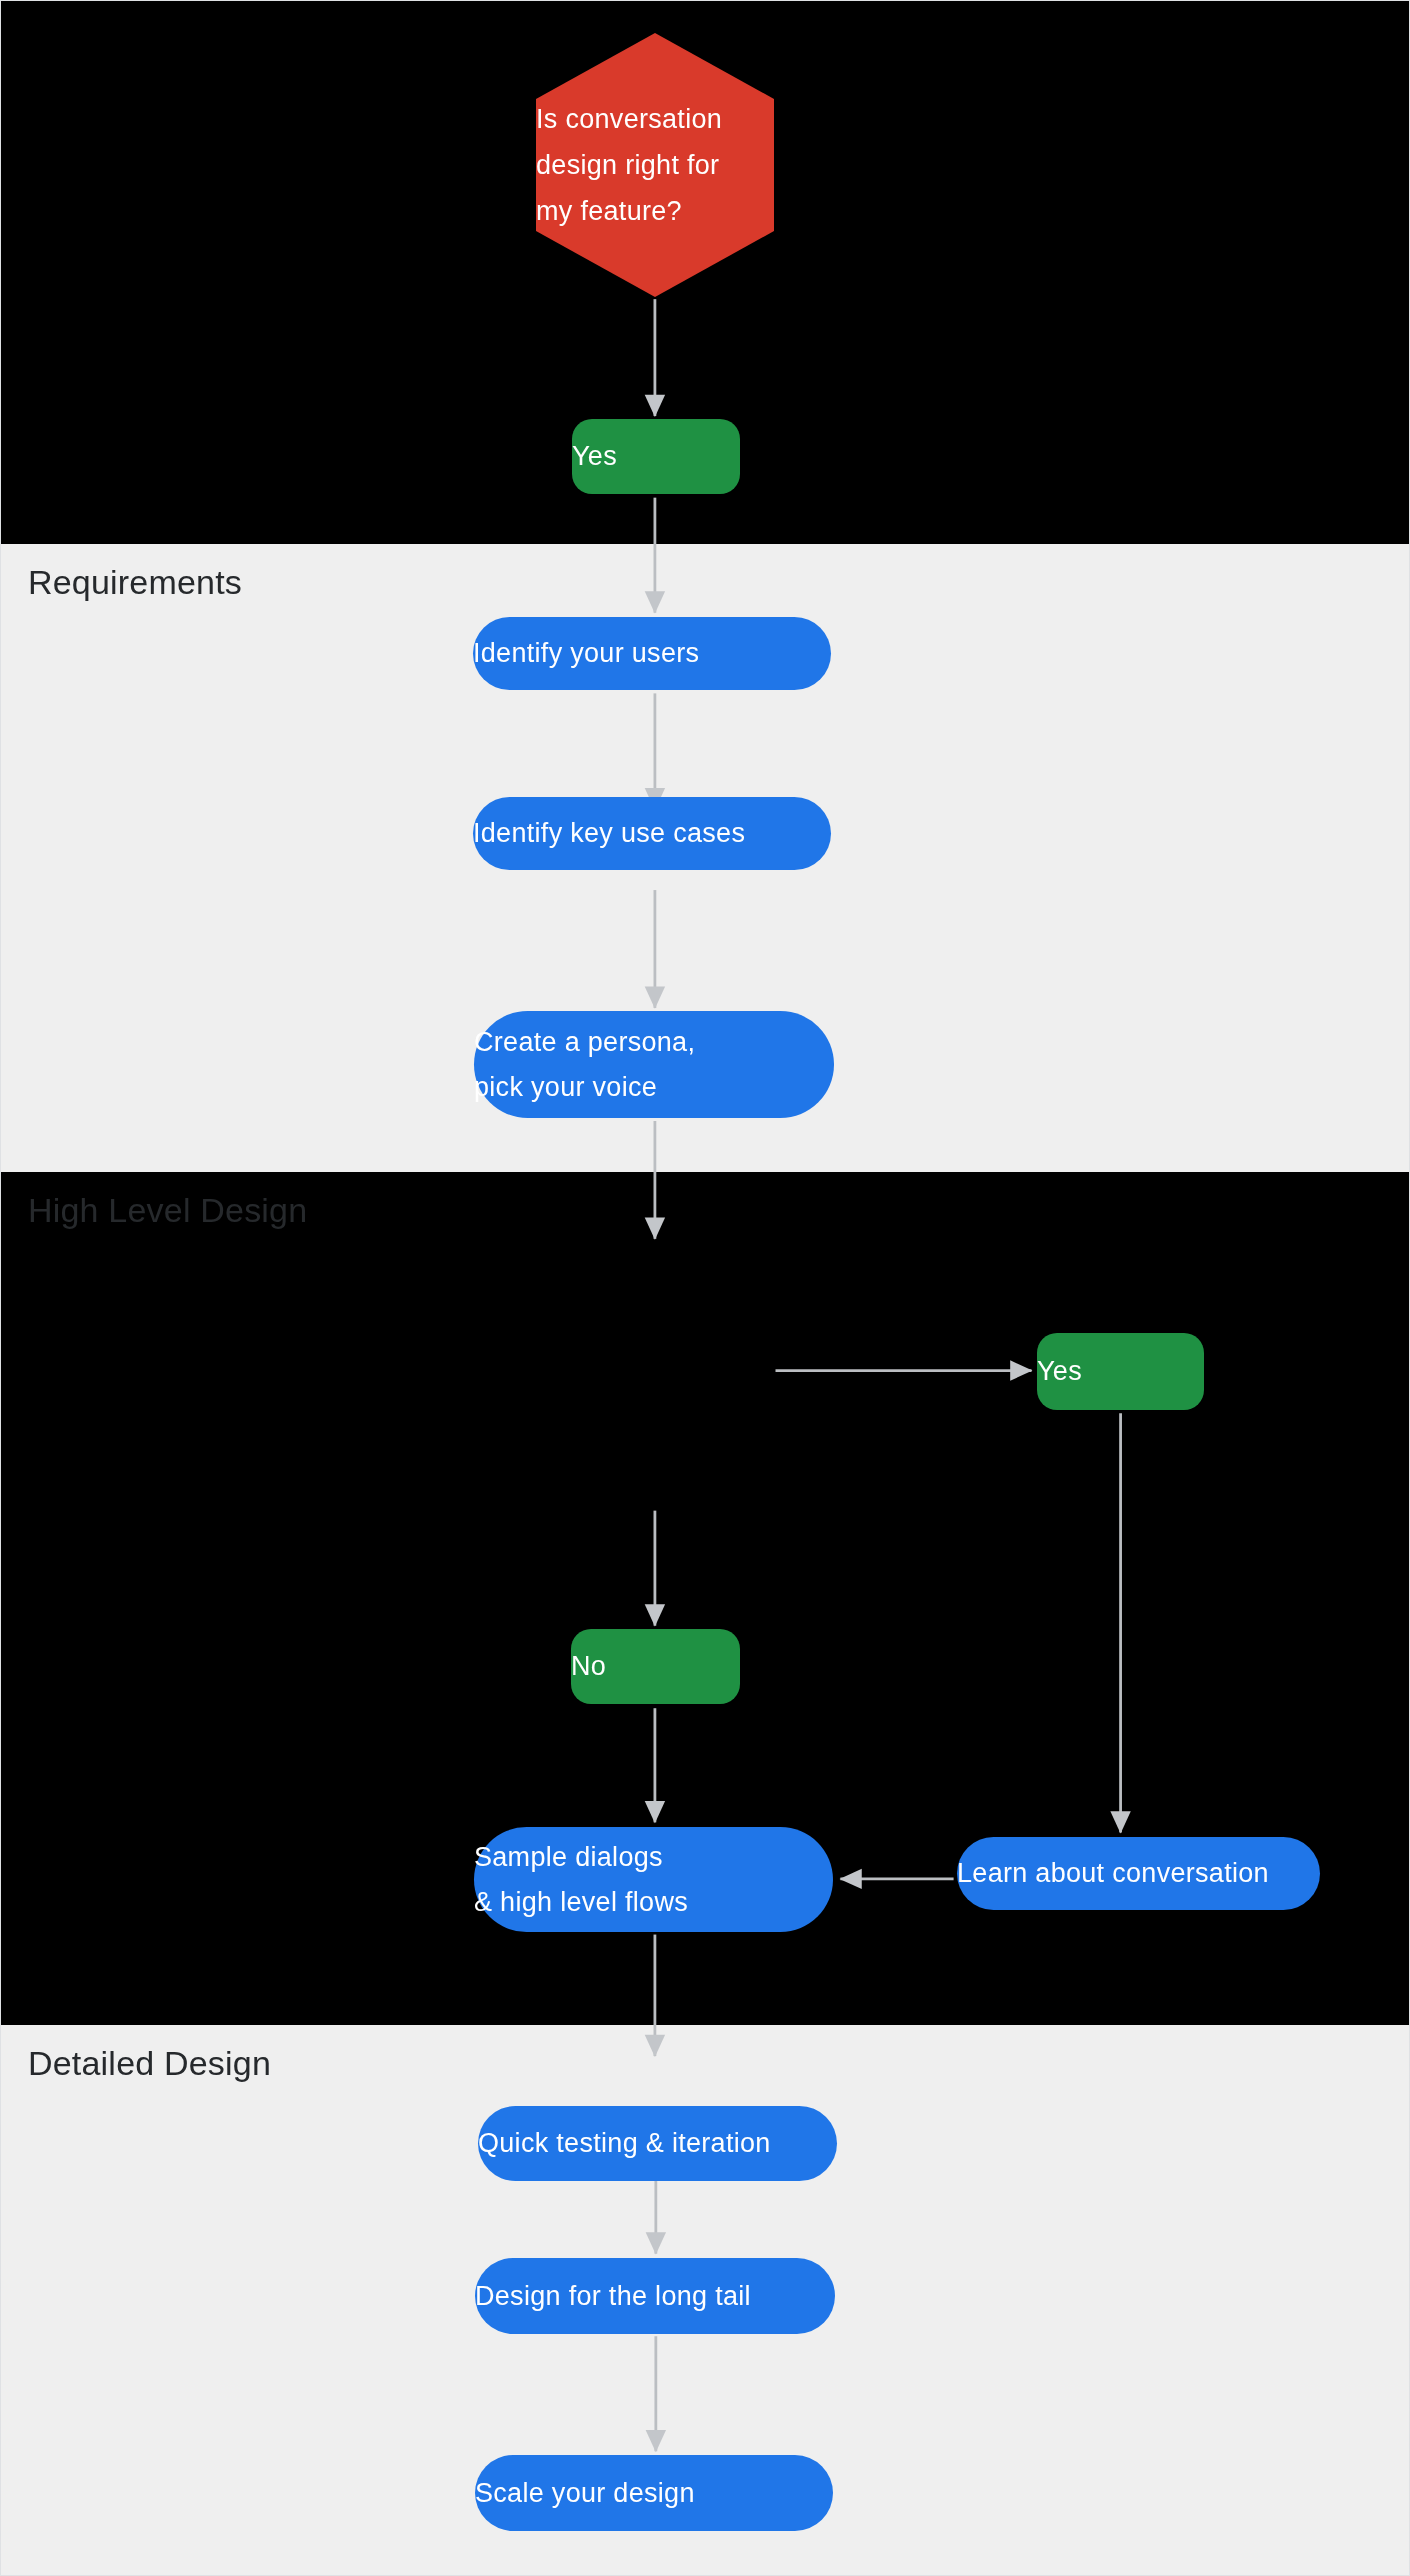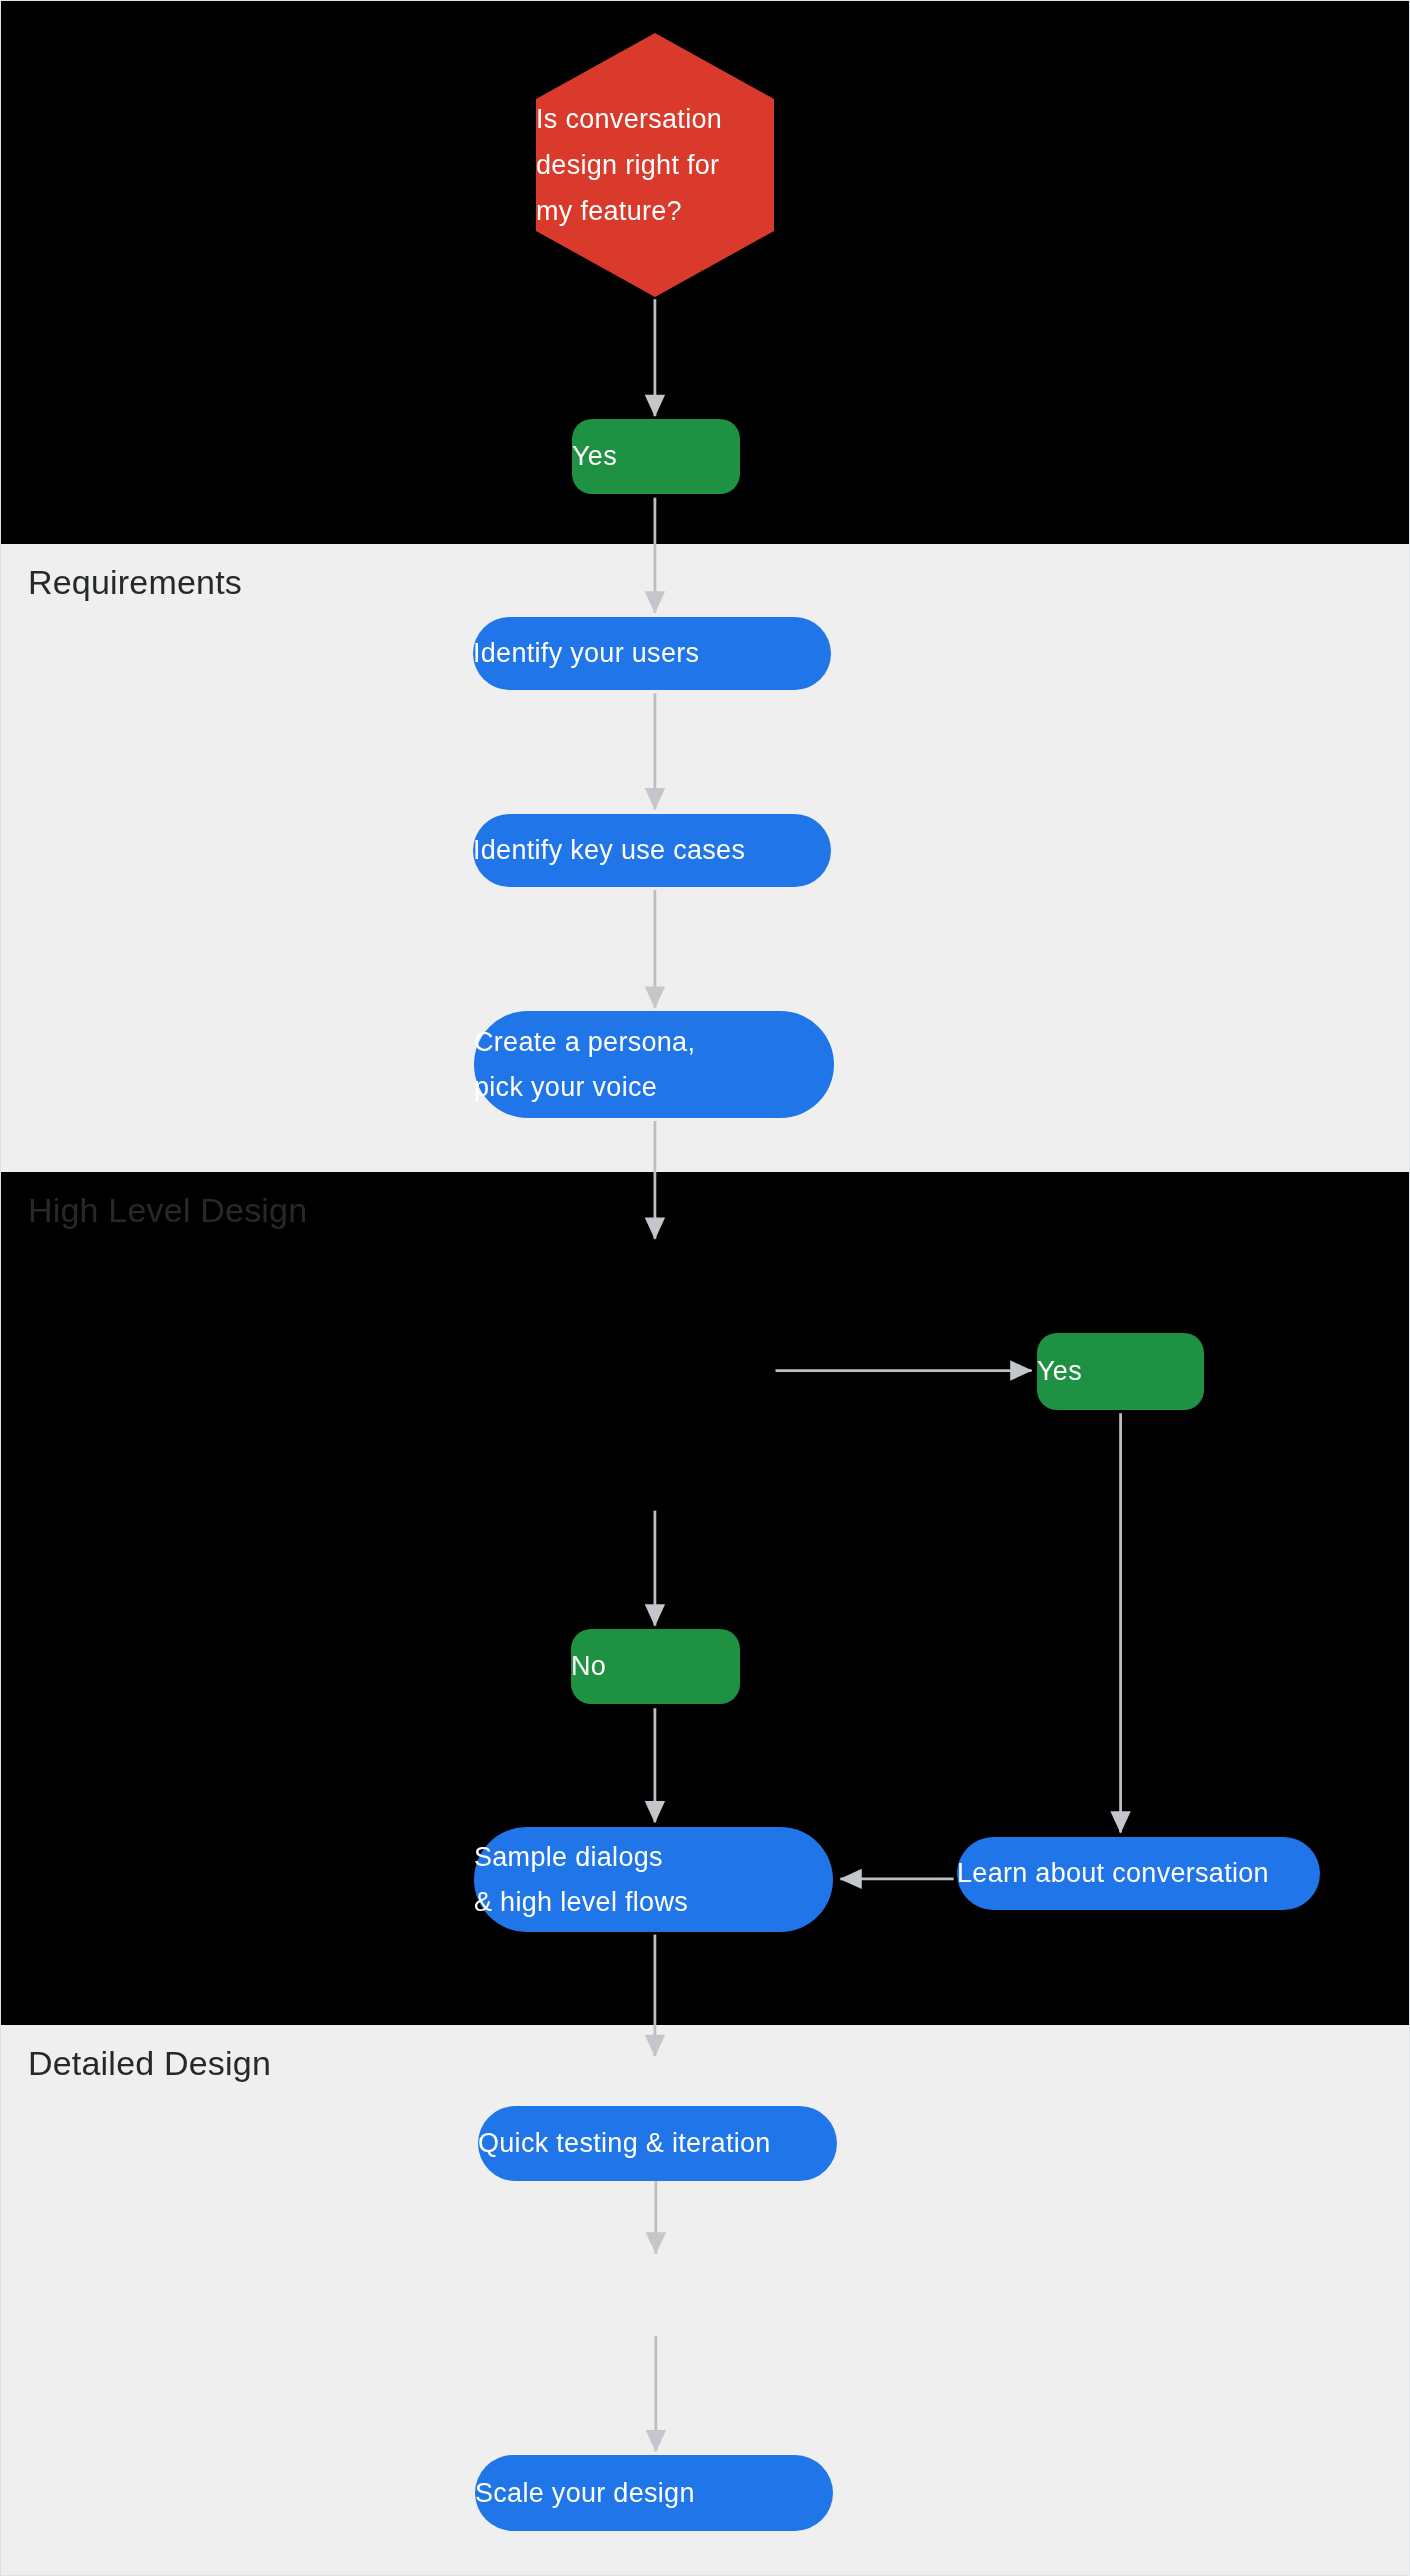--- a/index.html
+++ b/index.html
@@ -100,21 +100,21 @@
   </div>
 
   <div class="node answer" style="left:572px; top:419px; width:168px; height:75px;">
     <span>Yes</span>
   </div>
 
   <div class="node pill" style="left:473px; top:617px; width:358px; height:73px;">
     <span>Identify your users</span>
   </div>
 
-  <div class="node pill" style="left:473px; top:814px; width:358px; height:73px;">
+  <div class="node pill" style="left:473px; top:797px; width:358px; height:73px;">
     <span>Identify key use cases</span>
   </div>
 
   <div class="node pill" style="left:474px; top:1011px; width:360px; height:107px;">
     <span>Create a persona,</span>
     <span>pick your voice</span>
   </div>
 
 
   <div class="node answer" style="left:1037px; top:1333px; width:167px; height:77px;">
@@ -131,20 +131,23 @@
   </div>
 
   <div class="node pill" style="left:957px; top:1837px; width:363px; height:73px;">
     <span>Learn about conversation</span>
   </div>
 
   <div class="node pill" style="left:478px; top:2062px; width:359px; height:75px;margin-top:44px;">
     <span>Quick testing &amp; iteration</span>
   </div>
 
+  <div class="node pill" style="left:475px; top:2258px; width:360px; height:76px;">
+    <span>Design for the long tail</span>
+  </div>
 
   <div class="node pill" style="left:475px; top:2455px; width:358px; height:76px;">
     <span>Scale your design</span>
   </div>
 
   <div class="frame"></div>
 </div>
 
 
 </body></html>

